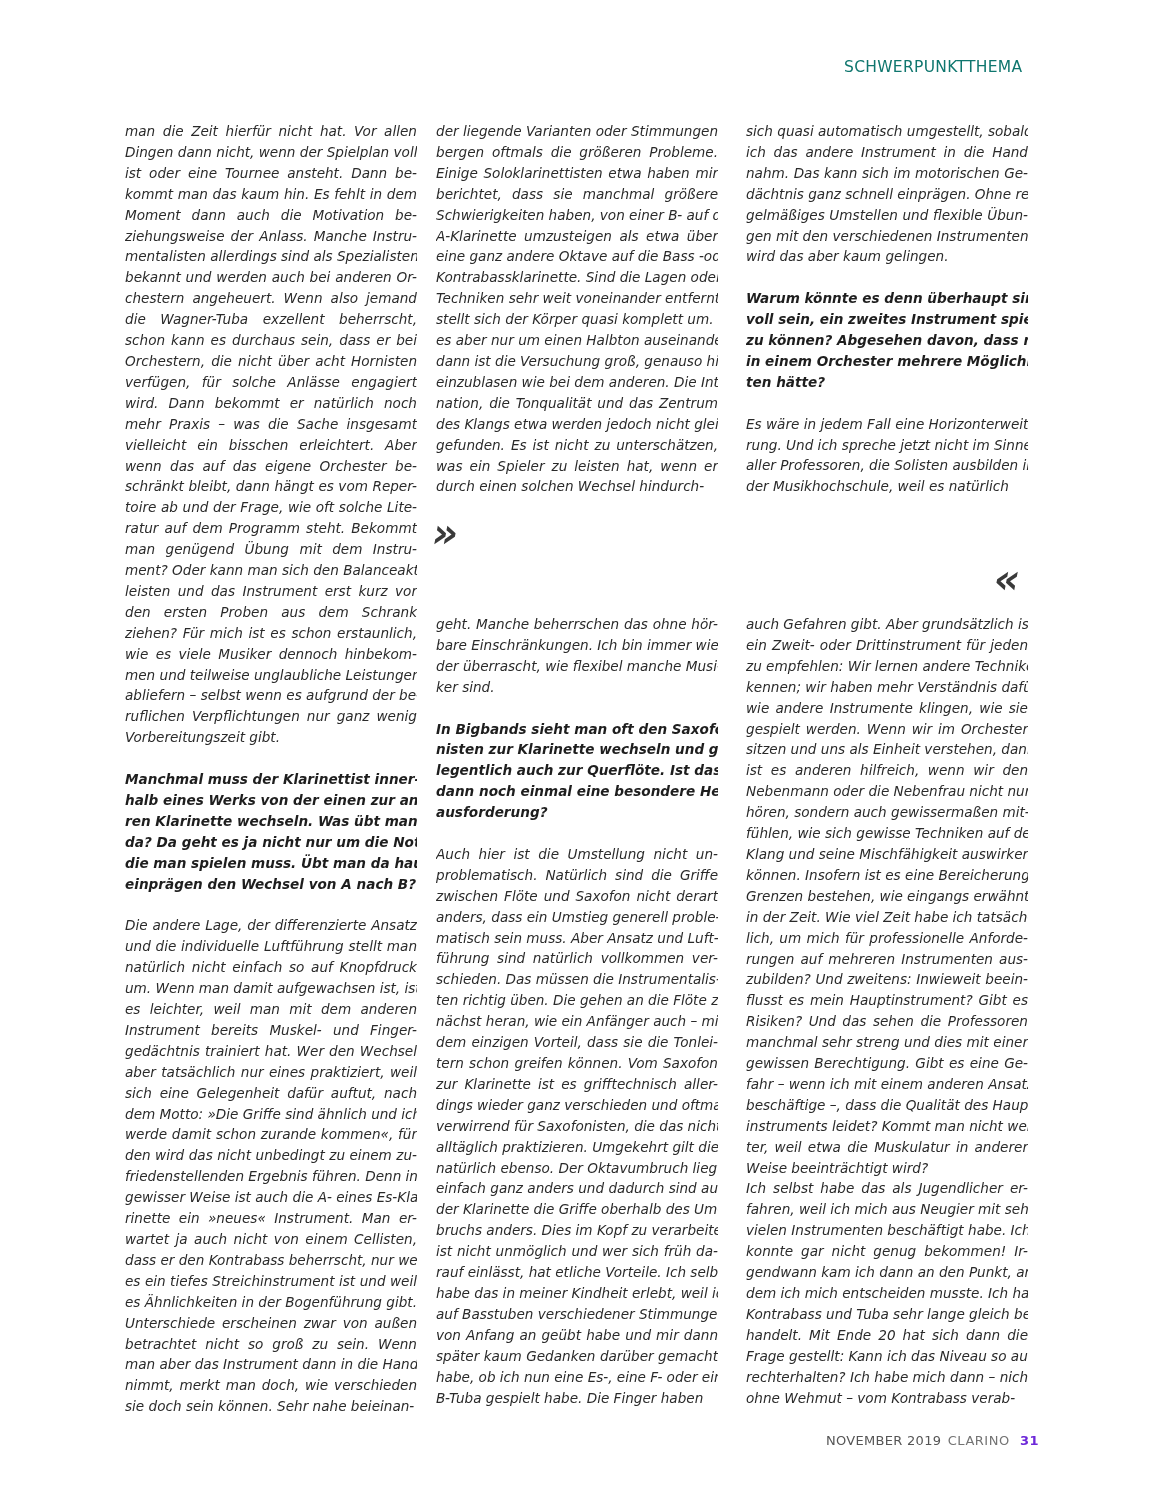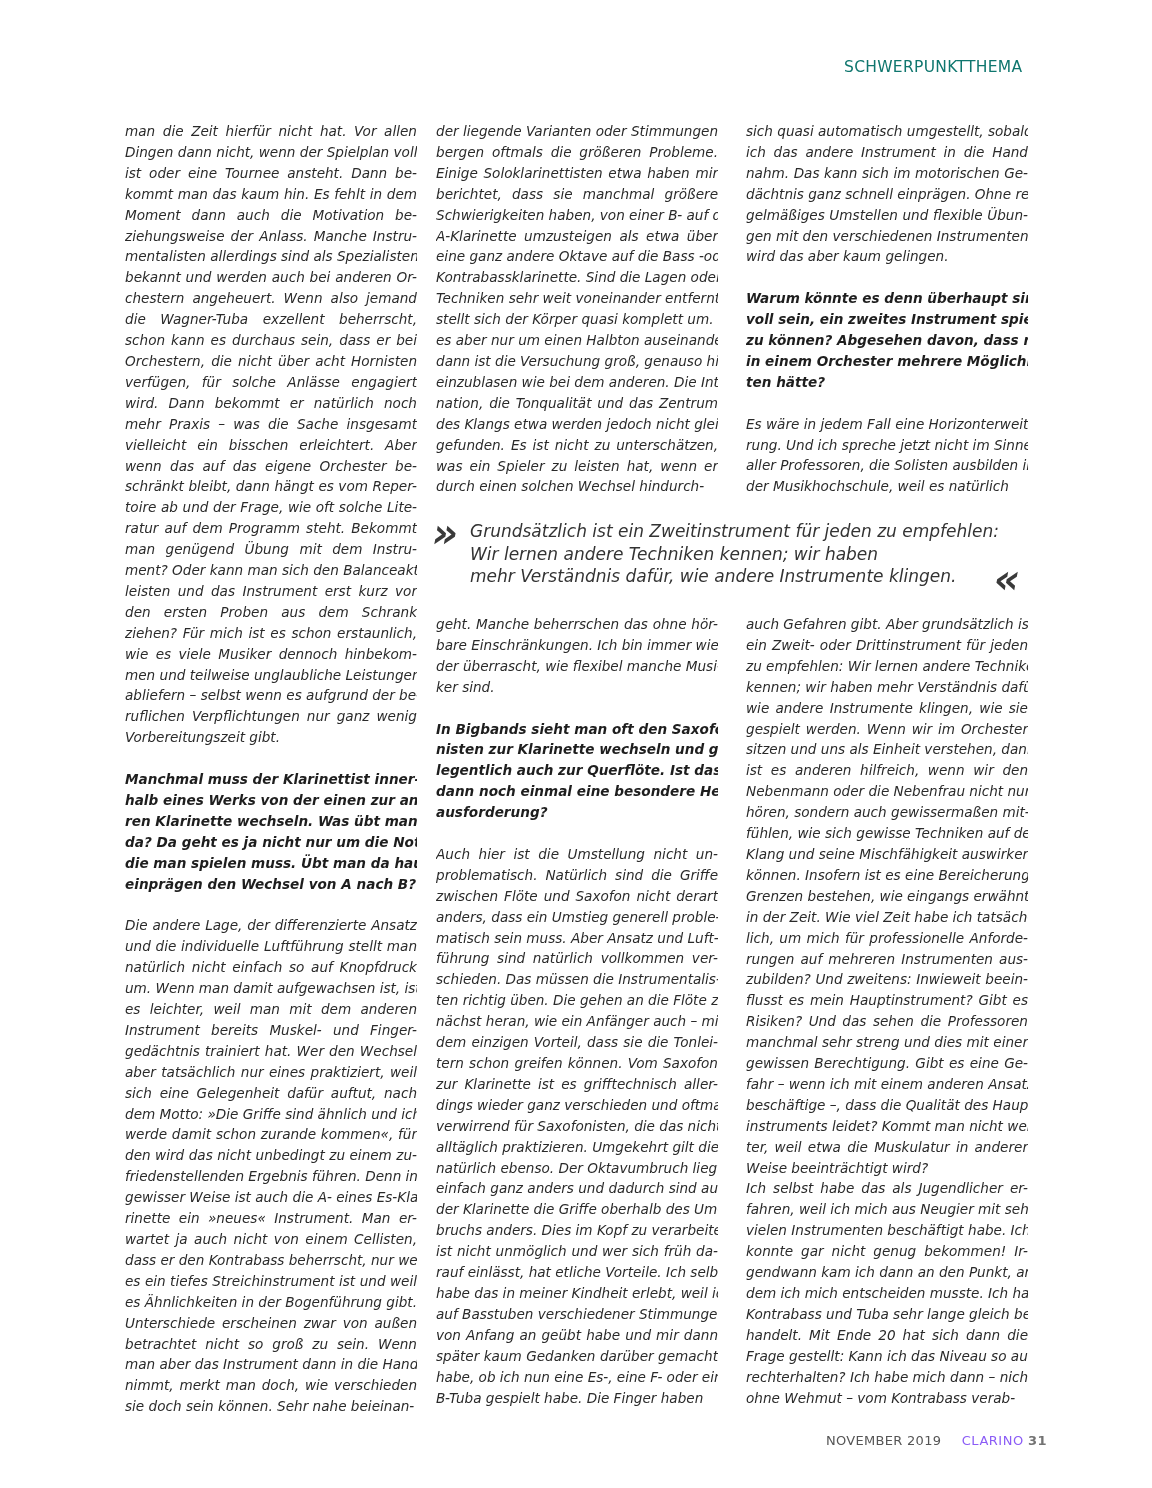--- a/index.html
+++ b/index.html
@@ -17,22 +17,22 @@
   .c3 { left: 746px; width: 282px; }
   .top { top: 121px; }
   .bottom { top: 614px; }
   .c1.bottom { top: 121px; }
   .pullquote { position: absolute; left: 432px; top: 518px; width: 600px; height: 72px; }
   .pq-open { position: absolute; left: 0; top: 0; font-size: 40px; line-height: 30px; font-weight: bold; color: #3a3a3a; font-style: italic; letter-spacing: -6px; }
   .pq-close { position: absolute; left: 562px; top: 46px; font-size: 40px; line-height: 30px; font-weight: bold; color: #3a3a3a; font-style: italic; letter-spacing: -6px; }
   .pq-text { position: absolute; left: 38px; top: 2px; font-size: 17px; line-height: 22.5px; font-style: italic; color: #333333; white-space: nowrap; }
   .pq-text span { display: block; }
   .footer { position: absolute; top: 1433px; left: 826px; font-size: 13px; color: #555; letter-spacing: 0.3px; white-space: nowrap; }
-  .footer .mag { color: #8b5cf6; margin-left: 16px; letter-spacing: 0.5px; }
-  .footer .pg { color: #737373; font-weight: bold; }
+  .footer .mag { color: #737373; margin-left: 2px; letter-spacing: 0.5px; }
+  .footer .pg { color: #6d28d9; font-weight: bold; margin-left: 6px; }
 </style>
 </head>
 <body>
 
 <div class="section-label">SCHWERPUNKTTHEMA</div>
 
 <div class="col c1 bottom">
     <p>
       <span class="line">man die Zeit hierfür nicht hat. Vor allen</span>
       <span class="line">Dingen dann nicht, wenn der Spielplan voll</span>
@@ -142,25 +142,20 @@
     <p class="gap">
       <span class="line">Es wäre in jedem Fall eine Horizonterweite-</span>
       <span class="line">rung. Und ich spreche jetzt nicht im Sinne</span>
       <span class="line">aller Professoren, die Solisten ausbilden in</span>
       <span class="line last">der Musikhochschule, weil es natürlich</span>
     </p>
   </div>
 
 <div class="pullquote">
   <span class="pq-open">»</span>
-  <div class="pq-text">
-    <span>Grundsätzlich ist ein Zweitinstrument für jeden zu empfehlen:</span>
-    <span>Wir lernen andere Techniken kennen; wir haben</span>
-    <span>mehr Verständnis dafür, wie andere Instrumente klingen.</span>
-  </div>
   <span class="pq-close">«</span>
 </div>
 
 <div class="col c2 bottom">
     <p>
       <span class="line">geht. Manche beherrschen das ohne hör-</span>
       <span class="line">bare Einschränkungen. Ich bin immer wie-</span>
       <span class="line">der überrascht, wie flexibel manche Musi-</span>
       <span class="line last">ker sind.</span>
     </p>

